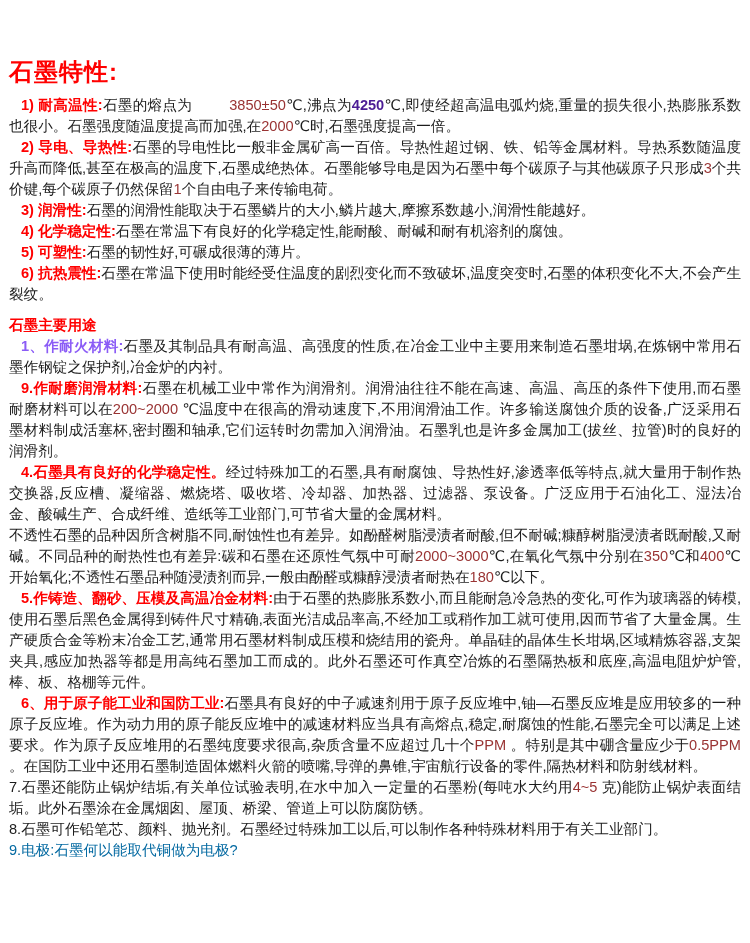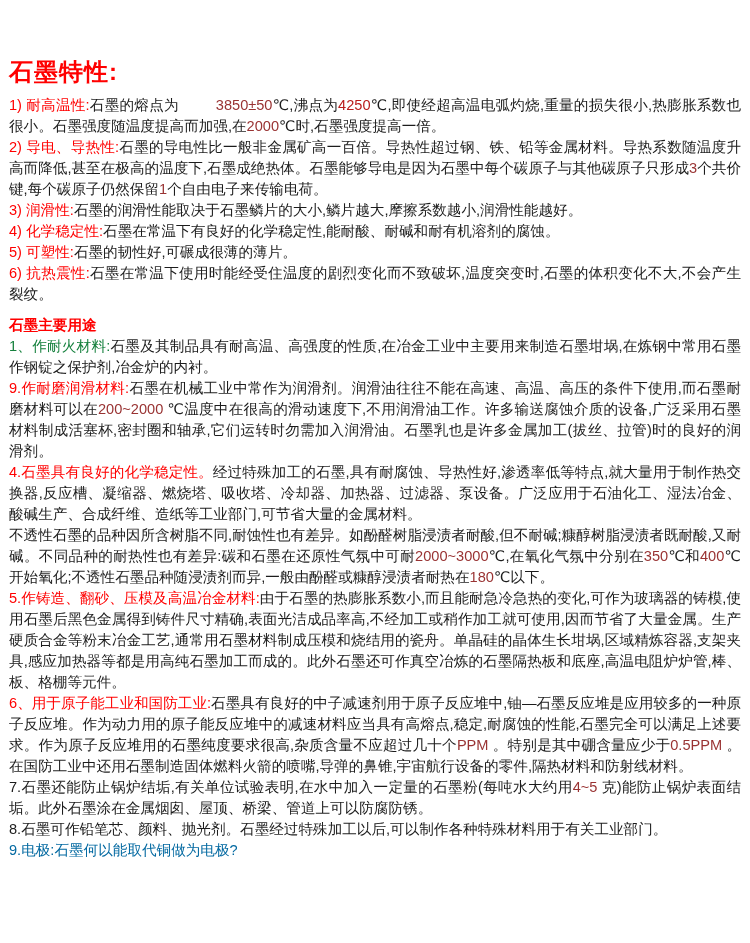--- a/index.html
+++ b/index.html
@@ -23,40 +23,40 @@
     margin: 0 0 9px 0;
     letter-spacing: 1px;
   }
   .para {
     margin: 0;
     font-size: 14.6px;
     line-height: 21px;
     text-align: justify;
     word-break: break-all;
   }
-  .para .head { font-weight: normal; }
+  .para .head { font-weight: bold; margin-left: 12px; }
   .para.subheader {
     font-weight: bold;
     margin-top: 10px;
   }
 </style>
 </head>
 <body style="background: rgb(255, 255, 255);">
 
 <div class="page">
   <h1 class="doc-title" style="color: rgb(255, 0, 0);">石墨特性:</h1>
   <div id="doc-body">
-      <p class="para" style="color: rgb(28, 28, 28);"><span class="head" style="color: rgb(255, 0, 0);">1) 耐高温性:</span><span>石墨的熔点为</span><span style="color: rgb(153, 51, 51); margin-left: 37px;">3850±50</span><span>℃,沸点为</span><span style="color: #b91c1c;">4250</span><span>℃,即使经超高温电弧灼烧,重量的损失很小,热膨胀系数也很小。石墨强度随温度提高而加强,在</span><span style="color: rgb(153, 51, 51);">2000</span><span>℃时,石墨强度提高一倍。</span></p>
+      <p class="para" style="color: rgb(28, 28, 28);"><span class="head" style="color: rgb(255, 0, 0);">1) 耐高温性:</span><span>石墨的熔点为</span><span style="color: rgb(153, 51, 51); margin-left: 37px;">3850±50</span><span>℃,沸点为</span><span style="color: #4c1d95; font-weight: bold;">4250</span><span>℃,即使经超高温电弧灼烧,重量的损失很小,热膨胀系数也很小。石墨强度随温度提高而加强,在</span><span style="color: rgb(153, 51, 51);">2000</span><span>℃时,石墨强度提高一倍。</span></p>
       <p class="para" style="color: rgb(28, 28, 28);"><span class="head" style="color: rgb(255, 0, 0);">2) 导电、导热性:</span><span>石墨的导电性比一般非金属矿高一百倍。导热性超过钢、铁、铅等金属材料。导热系数随温度升高而降低,甚至在极高的温度下,石墨成绝热体。石墨能够导电是因为石墨中每个碳原子与其他碳原子只形成</span><span style="color: rgb(153, 51, 51);">3</span><span>个共价键,每个碳原子仍然保留</span><span style="color: rgb(153, 51, 51);">1</span><span>个自由电子来传输电荷。</span></p>
       <p class="para" style="color: rgb(28, 28, 28);"><span class="head" style="color: rgb(255, 0, 0);">3) 润滑性:</span><span>石墨的润滑性能取决于石墨鳞片的大小,鳞片越大,摩擦系数越小,润滑性能越好。</span></p>
       <p class="para" style="color: rgb(28, 28, 28);"><span class="head" style="color: rgb(255, 0, 0);">4) 化学稳定性:</span><span>石墨在常温下有良好的化学稳定性,能耐酸、耐碱和耐有机溶剂的腐蚀。</span></p>
       <p class="para" style="color: rgb(28, 28, 28);"><span class="head" style="color: rgb(255, 0, 0);">5) 可塑性:</span><span>石墨的韧性好,可碾成很薄的薄片。</span></p>
       <p class="para" style="color: rgb(28, 28, 28);"><span class="head" style="color: rgb(255, 0, 0);">6) 抗热震性:</span><span>石墨在常温下使用时能经受住温度的剧烈变化而不致破坏,温度突变时,石墨的体积变化不大,不会产生裂纹。</span></p>
       <p class="para subheader" style="color: rgb(255, 0, 0);">石墨主要用途</p>
-      <p class="para" style="color: rgb(28, 28, 28);"><span class="head" style="color: #15803d;">1、作耐火材料:</span><span>石墨及其制品具有耐高温、高强度的性质,在冶金工业中主要用来制造石墨坩埚,在炼钢中常用石墨作钢锭之保护剂,冶金炉的内衬。</span></p>
+      <p class="para" style="color: rgb(28, 28, 28);"><span class="head" style="color: #8b5cf6;">1、作耐火材料:</span><span>石墨及其制品具有耐高温、高强度的性质,在冶金工业中主要用来制造石墨坩埚,在炼钢中常用石墨作钢锭之保护剂,冶金炉的内衬。</span></p>
       <p class="para" style="color: rgb(28, 28, 28);"><span class="head" style="color: rgb(255, 0, 0);">9.作耐磨润滑材料:</span><span>石墨在机械工业中常作为润滑剂。润滑油往往不能在高速、高温、高压的条件下使用,而石墨耐磨材料可以在</span><span style="color: rgb(153, 51, 51);">200~2000</span><span> ℃温度中在很高的滑动速度下,不用润滑油工作。许多输送腐蚀介质的设备,广泛采用石墨材料制成活塞杯,密封圈和轴承,它们运转时勿需加入润滑油。石墨乳也是许多金属加工(拔丝、拉管)时的良好的润滑剂。</span></p>
       <p class="para" style="color: rgb(28, 28, 28);"><span class="head" style="color: rgb(255, 0, 0);">4.石墨具有良好的化学稳定性。</span><span>经过特殊加工的石墨,具有耐腐蚀、导热性好,渗透率低等特点,就大量用于制作热交换器,反应槽、凝缩器、燃烧塔、吸收塔、冷却器、加热器、过滤器、泵设备。广泛应用于石油化工、湿法冶金、酸碱生产、合成纤维、造纸等工业部门,可节省大量的金属材料。</span></p>
       <p class="para" style="color: rgb(28, 28, 28);"><span>不透性石墨的品种因所含树脂不同,耐蚀性也有差异。如酚醛树脂浸渍者耐酸,但不耐碱;糠醇树脂浸渍者既耐酸,又耐碱。不同品种的耐热性也有差异:碳和石墨在还原性气氛中可耐</span><span style="color: rgb(153, 51, 51);">2000~3000</span><span>℃,在氧化气氛中分别在</span><span style="color: rgb(153, 51, 51);">350</span><span>℃和</span><span style="color: rgb(153, 51, 51);">400</span><span>℃开始氧化;不透性石墨品种随浸渍剂而异,一般由酚醛或糠醇浸渍者耐热在</span><span style="color: rgb(153, 51, 51);">180</span><span>℃以下。</span></p>
       <p class="para" style="color: rgb(28, 28, 28);"><span class="head" style="color: rgb(255, 0, 0);">5.作铸造、翻砂、压模及高温冶金材料:</span><span>由于石墨的热膨胀系数小,而且能耐急冷急热的变化,可作为玻璃器的铸模,使用石墨后黑色金属得到铸件尺寸精确,表面光洁成品率高,不经加工或稍作加工就可使用,因而节省了大量金属。生产硬质合金等粉末冶金工艺,通常用石墨材料制成压模和烧结用的瓷舟。单晶硅的晶体生长坩埚,区域精炼容器,支架夹具,感应加热器等都是用高纯石墨加工而成的。此外石墨还可作真空冶炼的石墨隔热板和底座,高温电阻炉炉管,棒、板、格棚等元件。</span></p>
       <p class="para" style="color: rgb(28, 28, 28);"><span class="head" style="color: rgb(255, 0, 0);">6、用于原子能工业和国防工业:</span><span>石墨具有良好的中子减速剂用于原子反应堆中,铀—石墨反应堆是应用较多的一种原子反应堆。作为动力用的原子能反应堆中的减速材料应当具有高熔点,稳定,耐腐蚀的性能,石墨完全可以满足上述要求。作为原子反应堆用的石墨纯度要求很高,杂质含量不应超过几十个</span><span style="color: rgb(153, 51, 51);">PPM</span><span> 。特别是其中硼含量应少于</span><span style="color: rgb(153, 51, 51);">0.5PPM</span><span> 。在国防工业中还用石墨制造固体燃料火箭的喷嘴,导弹的鼻锥,宇宙航行设备的零件,隔热材料和防射线材料。</span></p>
       <p class="para" style="color: rgb(28, 28, 28);"><span>7.石墨还能防止锅炉结垢,有关单位试验表明,在水中加入一定量的石墨粉(每吨水大约用</span><span style="color: rgb(153, 51, 51);">4~5</span><span> 克)能防止锅炉表面结垢。此外石墨涂在金属烟囱、屋顶、桥梁、管道上可以防腐防锈。</span></p>
       <p class="para" style="color: rgb(28, 28, 28);"><span>8.石墨可作铅笔芯、颜料、抛光剂。石墨经过特殊加工以后,可以制作各种特殊材料用于有关工业部门。</span></p>
       <p class="para" style="color: #0369a1;"><span>9.电极:石墨何以能取代铜做为电极?</span></p>
     </div>
 </div>

